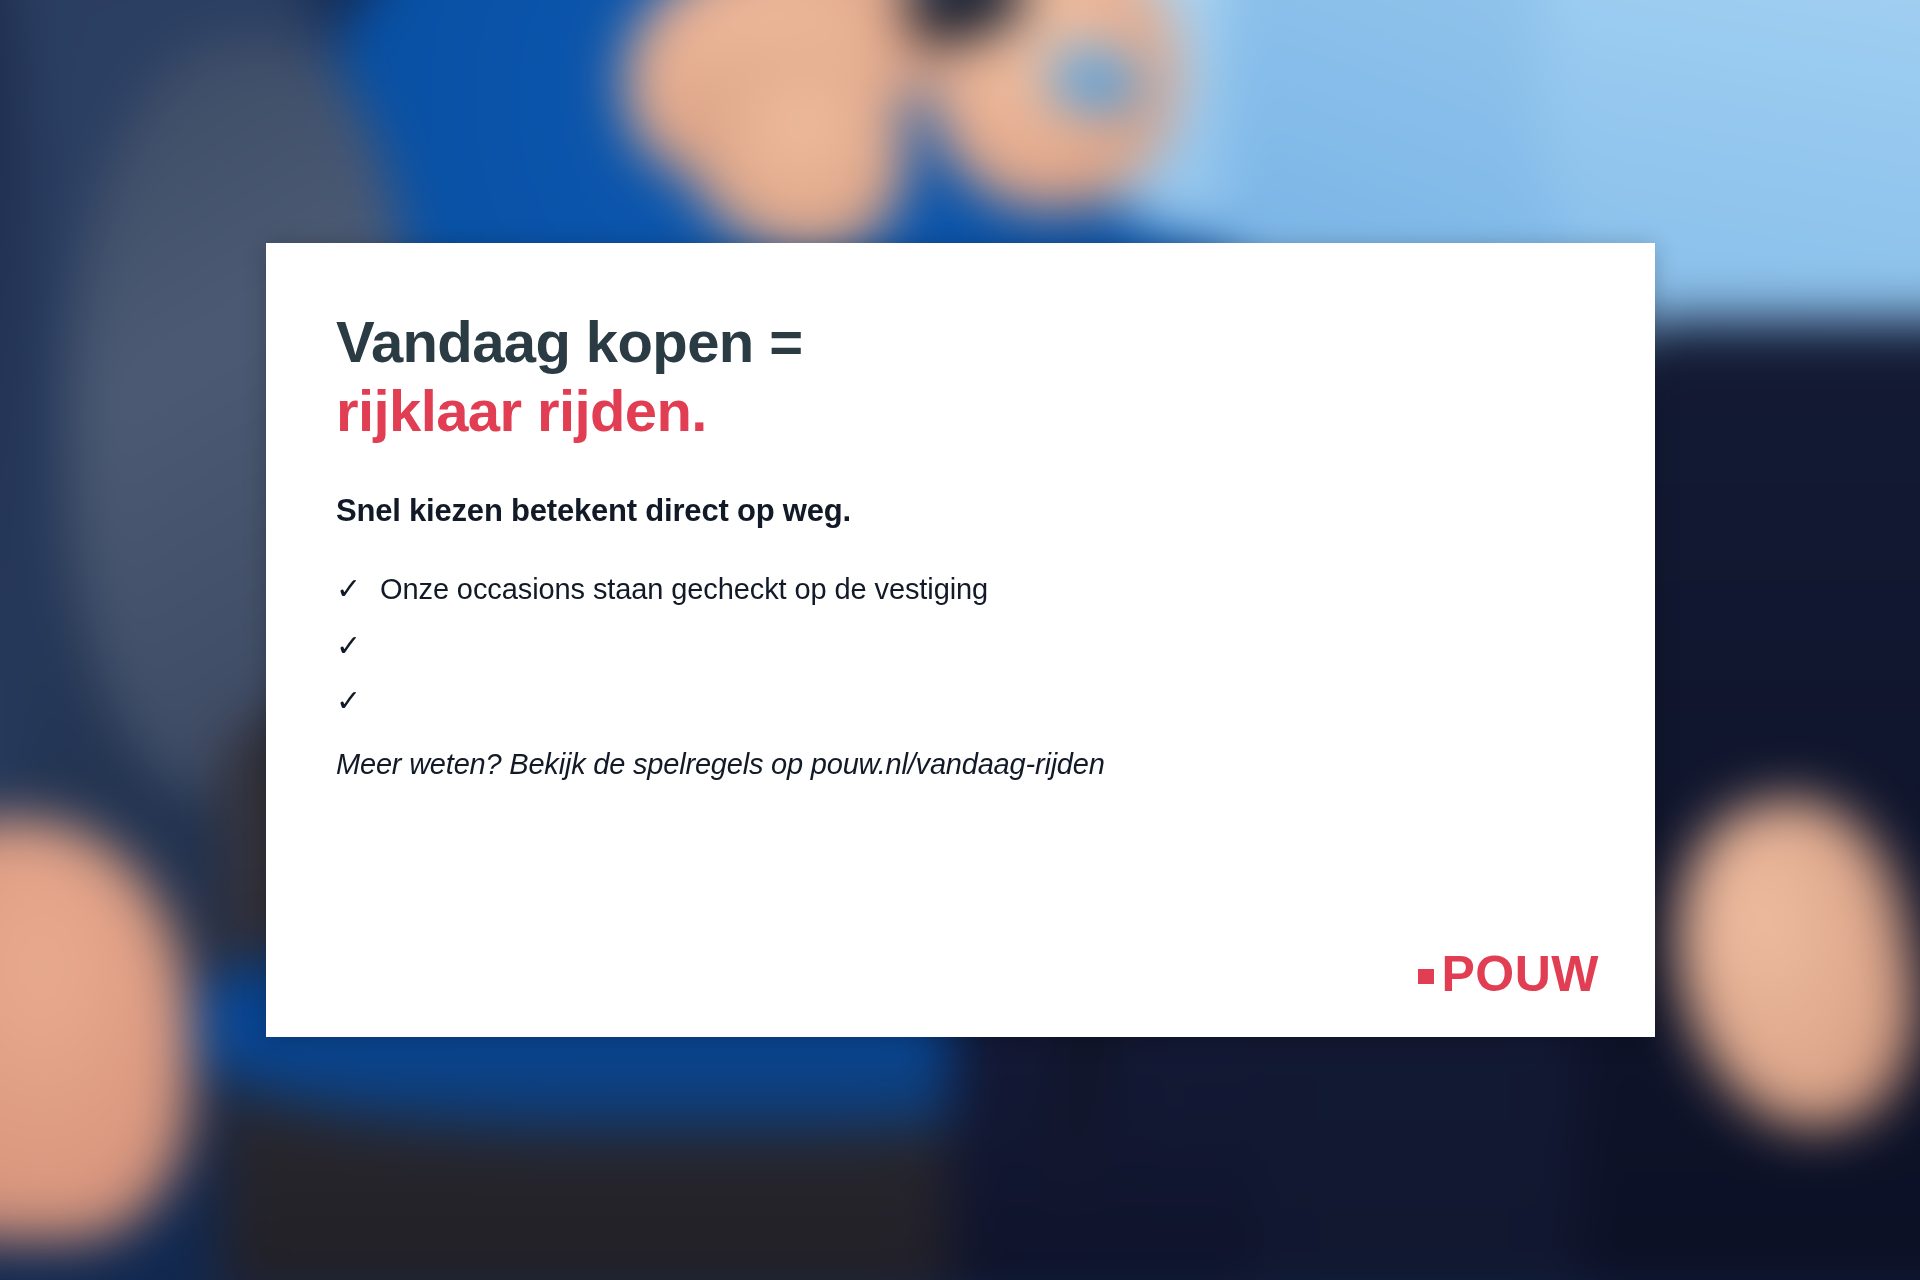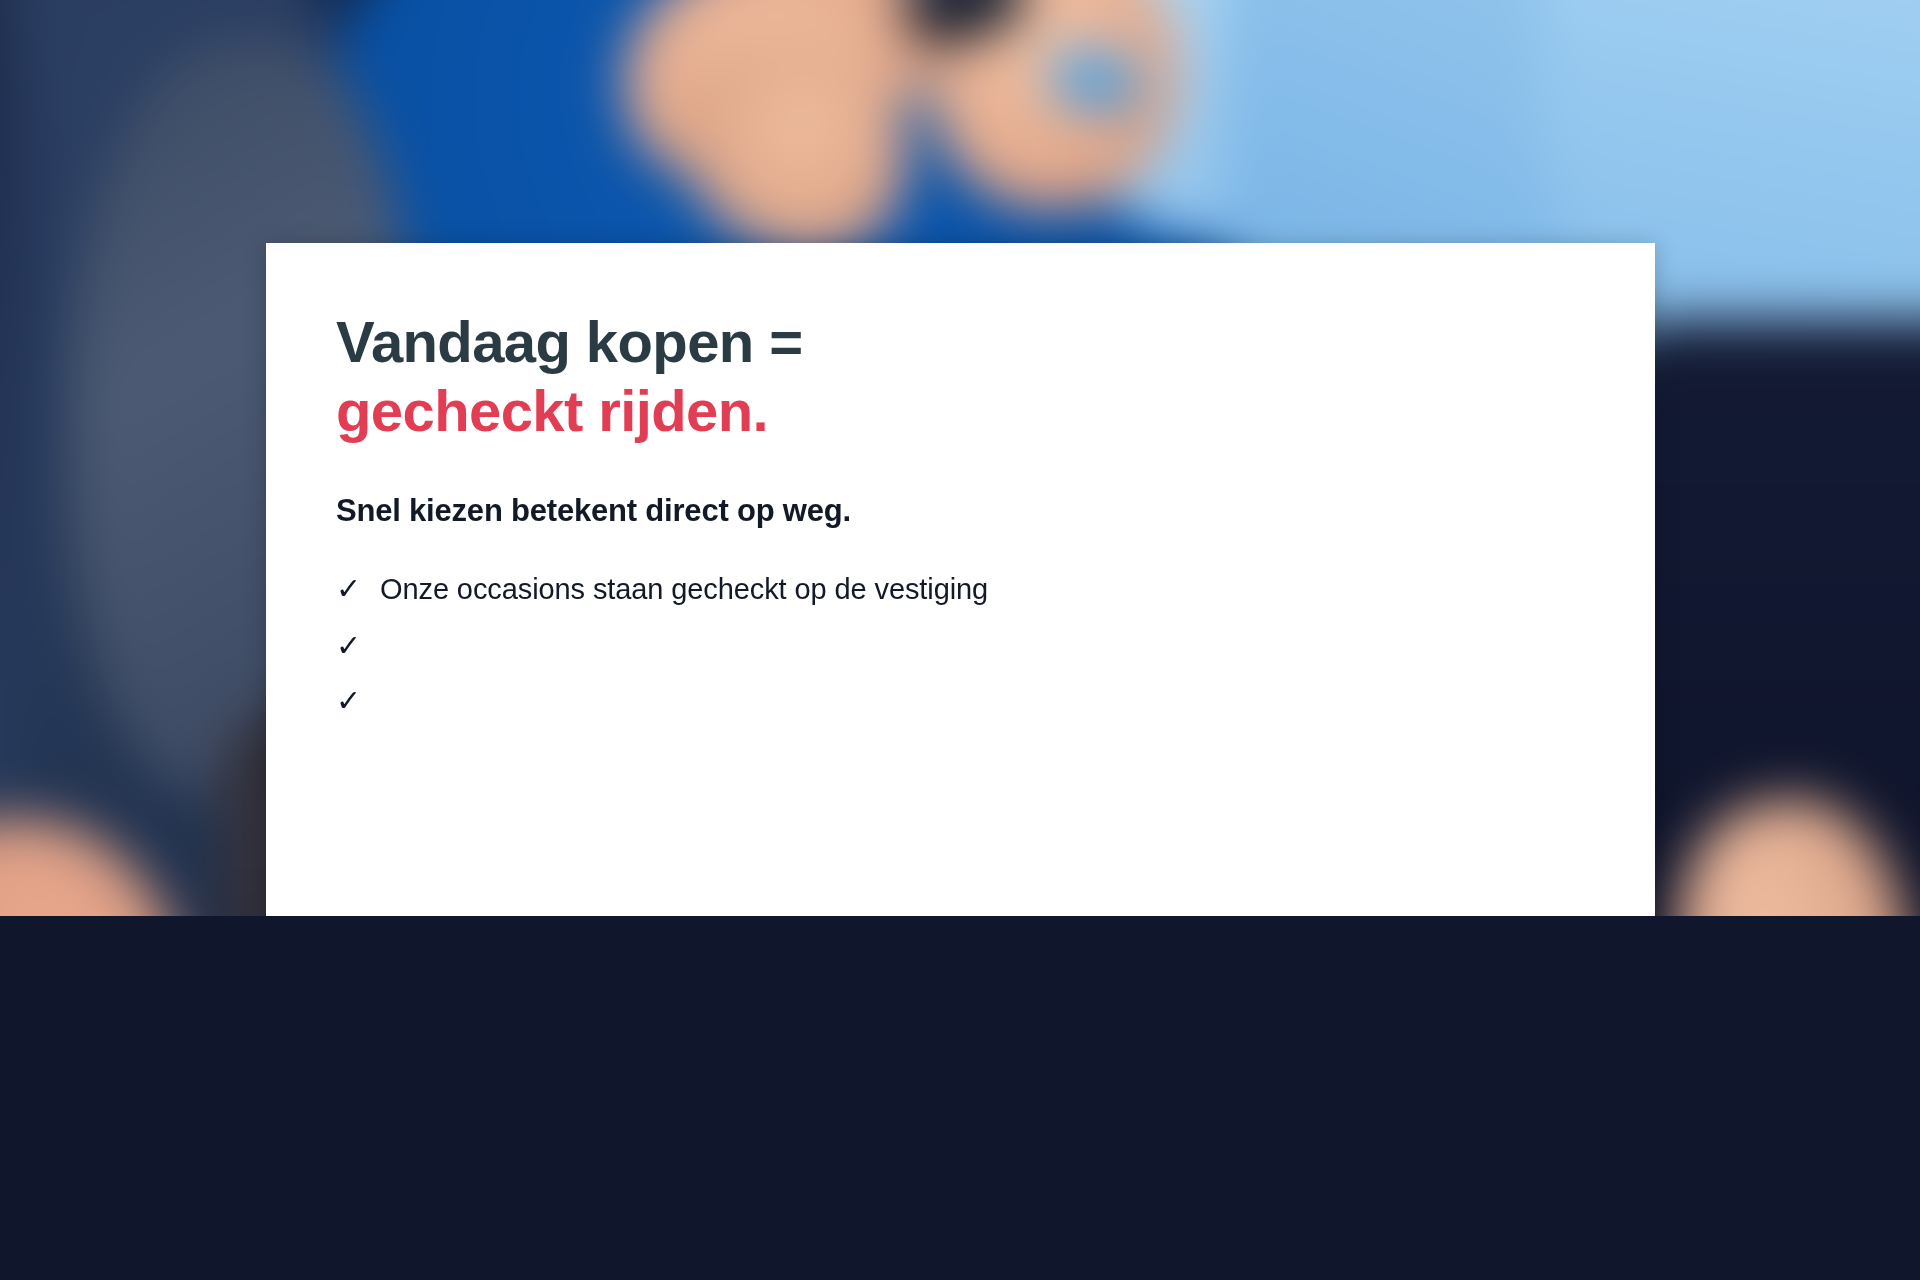--- a/index.html
+++ b/index.html
@@ -10,21 +10,21 @@
     overflow: hidden;
   }
   body {
     font-family: "Liberation Sans", sans-serif;
     background: #10162b;
   }
 
   #stage {
     position: relative;
     width: 1920px;
-    height: 916px;
+    height: 1280px;
     overflow: hidden;
   }
 
   
   #photo {
     position: absolute;
     inset: -80px;
     filter: blur(26px) saturate(1.05);
     background-color: #12284d;
   }
@@ -274,38 +274,39 @@
     <div class="blob bg-hand-right-low"></div>
     <div class="blob bg-hand-bottomleft"></div>
     <div class="blob bg-cable"></div>
   </div>
 
   <div id="card">
     <div id="card-inner">
 
       <h1 class="headline">
         <span class="line1">Vandaag kopen =</span>
-        <span class="line2">gecheckt rijden.</span>
+        <span class="line2">rijklaar rijden.</span>
       </h1>
 
       <p class="subhead">Snel kiezen betekent direct op weg.</p>
 
       <ul class="benefits">
         <li>
           <span class="tick">✓</span>
           <span>Onze occasions staan gecheckt op de vestiging</span>
         </li>
         <li>
           <span class="tick">✓</span>
         </li>
         <li>
           <span class="tick">✓</span>
         </li>
       </ul>
 
+      <p class="footnote">Meer weten? Bekijk de spelregels op pouw.nl/vandaag-rijden</p>
     </div>
 
     <div id="logo">
       <span class="dash"></span>
       <span class="wordmark">POUW</span>
     </div>
   </div>
 
 </div>
 

